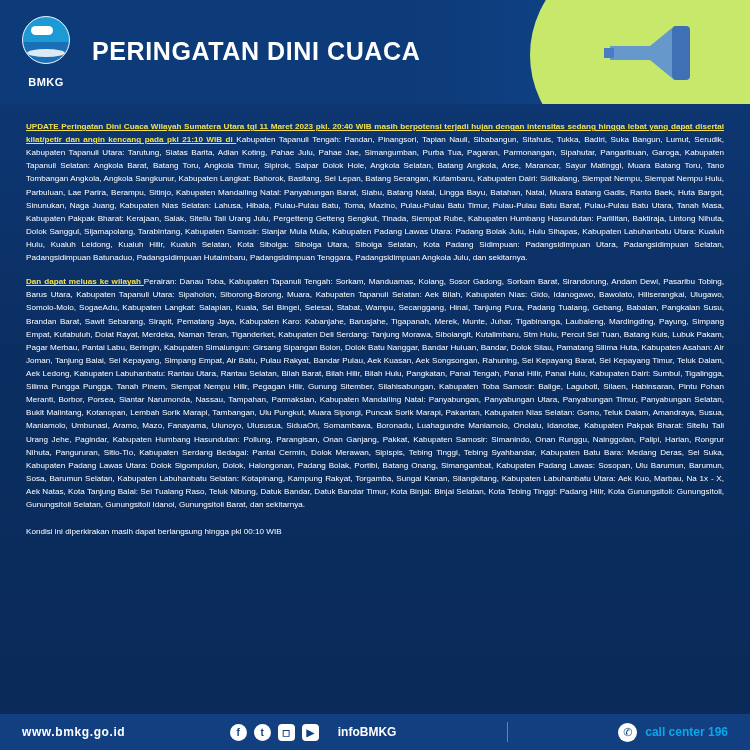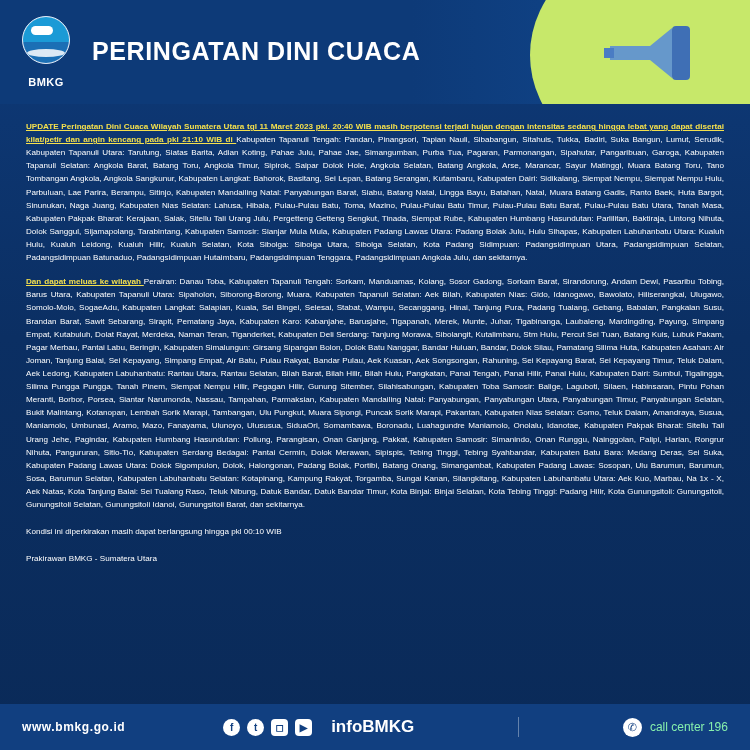--- a/index.html
+++ b/index.html
@@ -132,21 +132,21 @@
   .closing {
     margin-top: 14px;
     font-size: 8.1px;
     color: #ffffff;
   }
 
   
   .footer {
     position: absolute;
     left: 0; right: 0; bottom: 0;
-    height: 46px;
+    height: 36px;
     background: #113f80;
     display: flex;
     align-items: center;
     justify-content: space-between;
     padding: 0 22px;
     box-sizing: border-box;
   }
   .footer-left {
     color: #ffffff;
     font-size: 12px;
@@ -165,42 +165,42 @@
     color: #113f80;
     font-size: 10px;
     line-height: 17px;
     text-align: center;
     font-weight: bold;
   }
   .soc.round { border-radius: 50%; }
   .soc.yt { border-radius: 4px; }
   .footer-handle {
     color: #ffffff;
-    font-size: 17px;
+    font-size: 12px;
     font-weight: bold;
     margin-left: 12px;
   }
   .footer-right {
     display: flex;
     align-items: center;
     gap: 8px;
   }
   .phone-badge {
     width: 19px; height: 19px;
     border-radius: 50%;
     background: #ffffff;
     color: #113f80;
     font-size: 11px;
     line-height: 19px;
     text-align: center;
   }
   .footer-call {
-    color: #86efac;
+    color: #0ea5e9;
     font-size: 12px;
-    font-weight: normal;
+    font-weight: bold;
   }
   .divider-v {
     width: 1px;
     height: 20px;
     background: rgba(255,255,255,.35);
     margin: 0 6px;
   }
 </style>
 </head>
 <body>
@@ -234,21 +234,20 @@
 
     <p class="para">
       <span class="hl">UPDATE Peringatan Dini Cuaca Wilayah Sumatera Utara tgl 11 Maret 2023 pkl. 20:40 WIB masih berpotensi terjadi hujan dengan intensitas sedang hingga lebat yang dapat disertai kilat/petir dan angin kencang pada pkl 21:10 WIB di </span><span class="hl-r">Kabupaten Tapanuli Tengah: Pandan, Pinangsori, Tapian Nauli, Sibabangun, Sitahuis, Tukka, Badiri, Suka Bangun, Lumut, Serudik, Kabupaten Tapanuli Utara: Tarutung, Siatas Barita, Adian Koting, Pahae Julu, Pahae Jae, Simangumban, Purba Tua, Pagaran, Parmonangan, Sipahutar, Pangaribuan, Garoga, Kabupaten Tapanuli Selatan: Angkola Barat, Batang Toru, Angkola Timur, Sipirok, Saipar Dolok Hole, Angkola Selatan, Batang Angkola, Arse, Marancar, Sayur Matinggi, Muara Batang Toru, Tano Tombangan Angkola, Angkola Sangkunur, Kabupaten Langkat: Bahorok, Basitang, Sei Lepan, Batang Serangan, Kutambaru, Kabupaten Dairi: Sidikalang, Siempat Nempu, Siempat Nempu Hulu, Parbuluan, Lae Parira, Berampu, Sitinjo, Kabupaten Mandailing Natal: Panyabungan Barat, Siabu, Batang Natal, Lingga Bayu, Batahan, Natal, Muara Batang Gadis, Ranto Baek, Huta Bargot, Sinunukan, Naga Juang, Kabupaten Nias Selatan: Lahusa, Hibala, Pulau-Pulau Batu, Toma, Mazino, Pulau-Pulau Batu Timur, Pulau-Pulau Batu Barat, Pulau-Pulau Batu Utara, Tanah Masa, Kabupaten Pakpak Bharat: Kerajaan, Salak, Sitellu Tali Urang Julu, Pergetteng Getteng Sengkut, Tinada, Siempat Rube, Kabupaten Humbang Hasundutan: Parlilitan, Baktiraja, Lintong Nihuta, Dolok Sanggul, Sijamapolang, Tarabintang, Kabupaten Samosir: Sianjar Mula Mula, Kabupaten Padang Lawas Utara: Padang Bolak Julu, Hulu Sihapas, Kabupaten Labuhanbatu Utara: Kualuh Hulu, Kualuh Leidong, Kualuh Hilir, Kualuh Selatan, Kota Sibolga: Sibolga Utara, Sibolga Selatan, Kota Padang Sidimpuan: Padangsidimpuan Utara, Padangsidimpuan Selatan, Padangsidimpuan Batunaduo, Padangsidimpuan Hutaimbaru, Padangsidimpuan Tenggara, Padangsidimpuan Angkola Julu, dan sekitarnya.</span>
     </p>
 
     <p class="para">
       <span class="hl">Dan dapat meluas ke wilayah </span><span class="hl-r">Perairan: Danau Toba, Kabupaten Tapanuli Tengah: Sorkam, Manduamas, Kolang, Sosor Gadong, Sorkam Barat, Sirandorung, Andam Dewi, Pasaribu Tobing, Barus Utara, Kabupaten Tapanuli Utara: Sipaholon, Siborong-Borong, Muara, Kabupaten Tapanuli Selatan: Aek Bilah, Kabupaten Nias: Gido, Idanogawo, Bawolato, Hiliserangkai, Ulugawo, Somolo-Molo, SogaeAdu, Kabupaten Langkat: Salapian, Kuala, Sei Bingei, Selesai, Stabat, Wampu, Secanggang, Hinai, Tanjung Pura, Padang Tualang, Gebang, Babalan, Pangkalan Susu, Brandan Barat, Sawit Sebarang, Sirapit, Pematang Jaya, Kabupaten Karo: Kabanjahe, Barusjahe, Tigapanah, Merek, Munte, Juhar, Tigabinanga, Laubaleng, Mardingding, Payung, Simpang Empat, Kutabuluh, Dolat Rayat, Merdeka, Naman Teran, Tiganderket, Kabupaten Deli Serdang: Tanjung Morawa, Sibolangit, Kutalimbaru, Stm Hulu, Percut Sei Tuan, Batang Kuis, Lubuk Pakam, Pagar Merbau, Pantai Labu, Beringin, Kabupaten Simalungun: Girsang Sipangan Bolon, Dolok Batu Nanggar, Bandar Huluan, Bandar, Dolok Silau, Pamatang Silima Huta, Kabupaten Asahan: Air Joman, Tanjung Balai, Sei Kepayang, Simpang Empat, Air Batu, Pulau Rakyat, Bandar Pulau, Aek Kuasan, Aek Songsongan, Rahuning, Sei Kepayang Barat, Sei Kepayang Timur, Teluk Dalam, Aek Ledong, Kabupaten Labuhanbatu: Rantau Utara, Rantau Selatan, Bilah Barat, Bilah Hilir, Bilah Hulu, Pangkatan, Panai Tengah, Panai Hilir, Panai Hulu, Kabupaten Dairi: Sumbul, Tigalingga, Silima Pungga Pungga, Tanah Pinem, Siempat Nempu Hilir, Pegagan Hilir, Gunung Sitember, Silahisabungan, Kabupaten Toba Samosir: Balige, Laguboti, Silaen, Habinsaran, Pintu Pohan Meranti, Borbor, Porsea, Siantar Narumonda, Nassau, Tampahan, Parmaksian, Kabupaten Mandailing Natal: Panyabungan, Panyabungan Utara, Panyabungan Timur, Panyabungan Selatan, Bukit Malintang, Kotanopan, Lembah Sorik Marapi, Tambangan, Ulu Pungkut, Muara Sipongi, Puncak Sorik Marapi, Pakantan, Kabupaten Nias Selatan: Gomo, Teluk Dalam, Amandraya, Susua, Maniamolo, Umbunasi, Aramo, Mazo, Fanayama, Ulunoyo, Ulususua, SiduaOri, Somambawa, Boronadu, Luahagundre Maniamolo, Onolalu, Idanotae, Kabupaten Pakpak Bharat: Sitellu Tali Urang Jehe, Pagindar, Kabupaten Humbang Hasundutan: Pollung, Parangisan, Onan Ganjang, Pakkat, Kabupaten Samosir: Simanindo, Onan Runggu, Nainggolan, Palipi, Harian, Rongrur Nihuta, Pangururan, Sitio-Tio, Kabupaten Serdang Bedagai: Pantai Cermin, Dolok Merawan, Sipispis, Tebing Tinggi, Tebing Syahbandar, Kabupaten Batu Bara: Medang Deras, Sei Suka, Kabupaten Padang Lawas Utara: Dolok Sigompulon, Dolok, Halongonan, Padang Bolak, Portibi, Batang Onang, Simangambat, Kabupaten Padang Lawas: Sosopan, Ulu Barumun, Barumun, Sosa, Barumun Selatan, Kabupaten Labuhanbatu Selatan: Kotapinang, Kampung Rakyat, Torgamba, Sungai Kanan, Silangkitang, Kabupaten Labuhanbatu Utara: Aek Kuo, Marbau, Na 1x - X, Aek Natas, Kota Tanjung Balai: Sei Tualang Raso, Teluk Nibung, Datuk Bandar, Datuk Bandar Timur, Kota Binjai: Binjai Selatan, Kota Tebing Tinggi: Padang Hilir, Kota Gunungsitoli: Gunungsitoli, Gunungsitoli Selatan, Gunungsitoli Idanoi, Gunungsitoli Barat, dan sekitarnya.</span>
     </p>
 
     <div class="closing">Kondisi ini diperkirakan masih dapat berlangsung hingga pkl 00:10 WIB</div>
-    <div class="sign">Prakirawan BMKG - Sumatera Utara</div>
   </div>
 
   <div class="footer">
     <div class="footer-left">www.bmkg.go.id</div>
 
     <div class="footer-mid">
       <div class="soc round">f</div>
       <div class="soc round">t</div>
       <div class="soc">◻</div>
       <div class="soc yt">▶</div>

